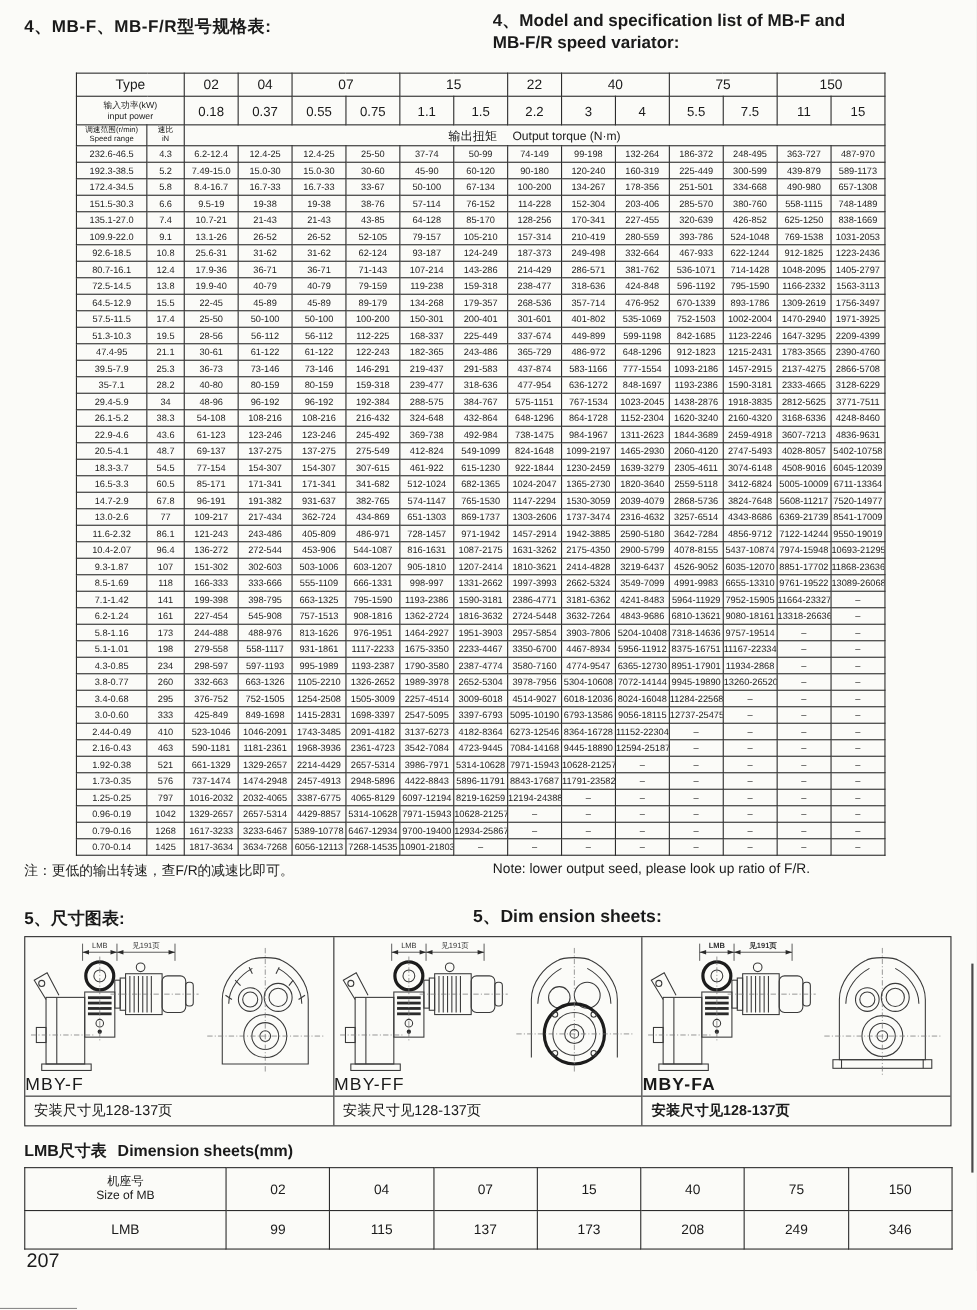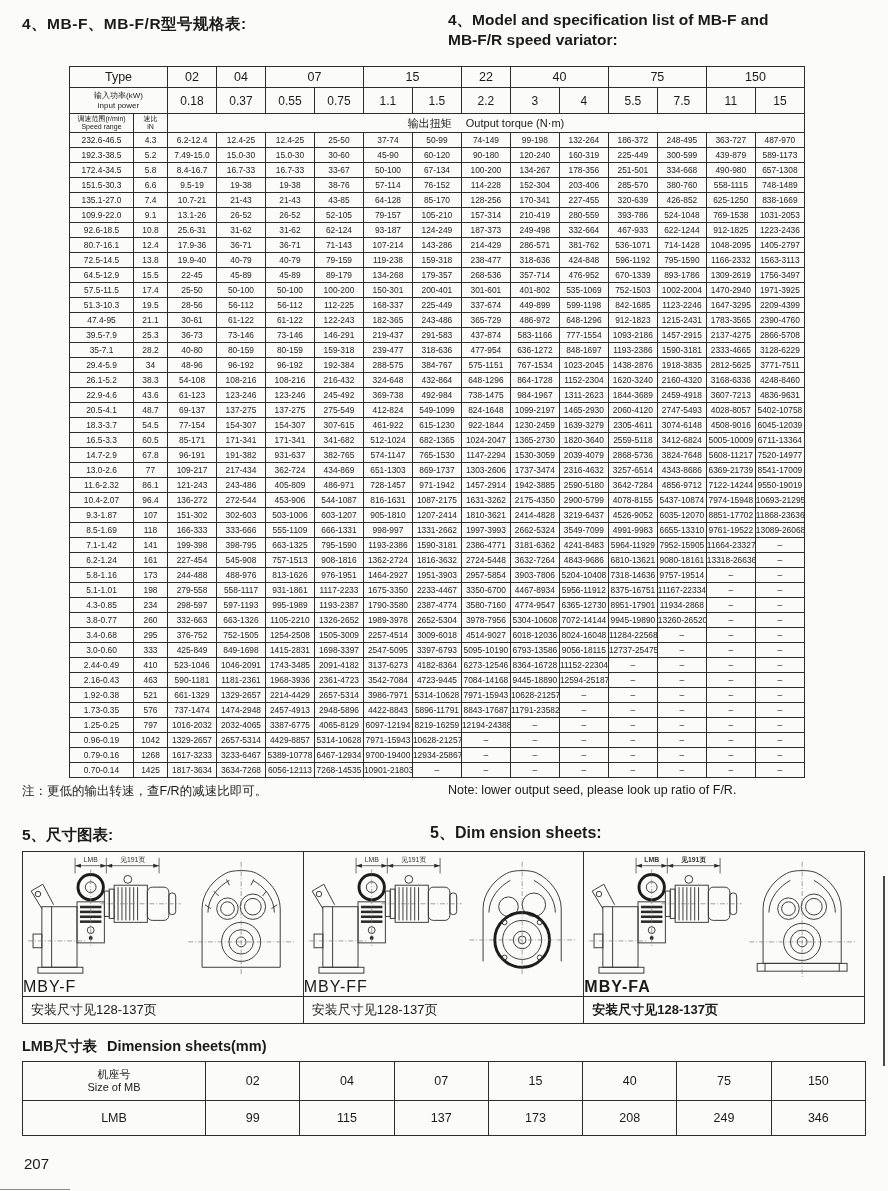--- a/index.html
+++ b/index.html
@@ -49,21 +49,21 @@
   .dimtxt{font-size:7px;fill:#333;}
   
   .lmb-heading{margin-top:13px;height:20px;font-size:14.5px;}
   .lmb-heading .zh{font-weight:bold;margin-right:10px;}
   .lmb-heading .en{font-weight:bold;}
   table.lmb{border-collapse:collapse;table-layout:fixed;width:844px;margin-top:4px;}
   table.lmb td{border:1.5px solid #2d2d2d;text-align:center;vertical-align:middle;font-size:12.5px;}
   table.lmb tr.lh td{height:36px;}
   table.lmb tr.lv td{height:32px;}
   table.lmb td.lab div{font-size:11px;line-height:13px;}
-  .page-num{margin-top:19px;font-size:15px;padding-left:2px;}
+  .page-num{margin-top:0;font-size:18px;padding-left:2px;}
   .edge-line{position:absolute;right:3px;top:876px;width:2px;height:190px;background:#4a4a4a;}
   .edge-bottom{position:absolute;left:0;bottom:1px;width:70px;height:1px;background:#8a8a8a;}
 </style>
 </head>
 <body>
 
 <div class="page">
   <div class="inner">
 
     <div class="top">

